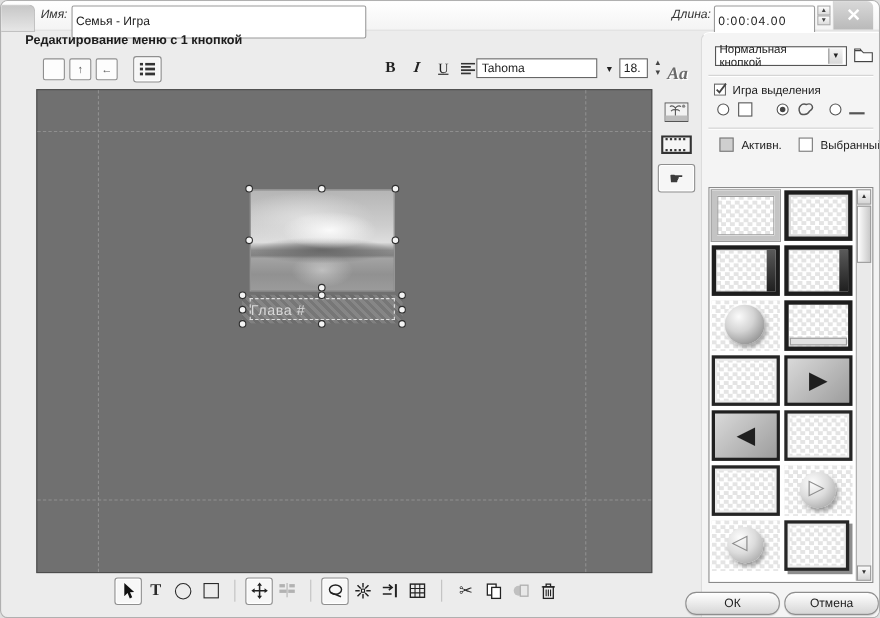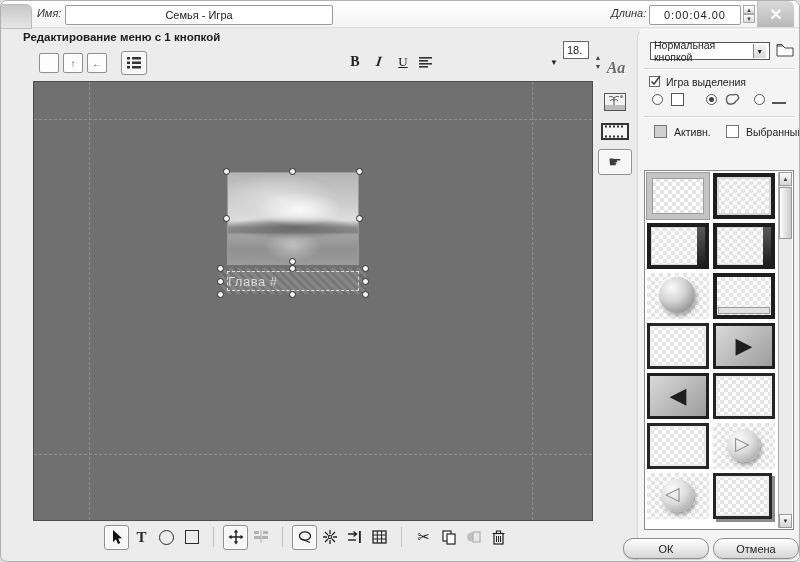--- a/index.html
+++ b/index.html
@@ -5,42 +5,42 @@
   html,body{margin:0;padding:0;width:800px;height:562px;overflow:hidden;
     font-family:"Liberation Sans", sans-serif;background:#dfdfdf;}
   .dialog{position:absolute;left:0;top:0;width:798px;height:560px;background:#ececec;
     border:1px solid #b0b0b0;border-radius:7px;overflow:hidden;}
   
   .topbar{position:absolute;left:0;top:0;width:800px;height:26px;
     background:linear-gradient(#ffffff,#f4f4f4);border-bottom:1px solid #e0e0e0;}
   .corner-tab{position:absolute;left:0;top:3px;width:30px;height:23px;
     background:linear-gradient(#c7c7c7,#e6e6e6);border-radius:0 6px 0 0;border:1px solid #bdbdbd;border-left:none;}
   .lbl{position:absolute;font-size:11px;color:#333;font-style:italic;}
-  .tb-input{position:absolute;height:20px;border:1px solid #9a9a9a;background:#fff;
-    font-family:"Liberation Sans",sans-serif;font-size:11px;color:#222;padding:0 3px;box-sizing:border-box;border-radius:2px;text-align:center;}
+  .tb-input{position:absolute;height:30px;border:1px solid #9a9a9a;background:#fff;
+    font-family:"Liberation Sans",sans-serif;font-size:11px;color:#222;padding:0 3px;box-sizing:border-box;border-radius:2px;}
   .spin{position:absolute;display:flex;flex-direction:column;width:12px;height:18px;}
   .spin span{flex:1;display:flex;align-items:center;justify-content:center;font-size:6px;color:#444;
     background:linear-gradient(#fdfdfd,#dcdcdc);border:1px solid #aaa;cursor:pointer;}
   .close-btn{position:absolute;left:756px;top:0;width:36px;height:26px;
     background:linear-gradient(#d9d9d9,#b9b9b9);border-radius:0 6px 0 0;border-left:1px solid #c2c2c2;
     display:flex;align-items:center;justify-content:center;color:#fff;font-size:16px;font-weight:bold;cursor:pointer;}
   .subtitle{position:absolute;left:22px;top:30px;font-size:11.5px;font-weight:bold;color:#1c1c1c;}
   
   .sqbtn{position:absolute;width:18px;height:18px;border:1px solid #8f8f8f;background:#fdfdfd;
     display:flex;align-items:center;justify-content:center;font-size:10px;color:#555;cursor:pointer;border-radius:2px;}
   .flat{position:absolute;width:20px;height:20px;display:flex;align-items:center;justify-content:center;cursor:pointer;color:#222;}
   .pressedb{border:1px solid #8f8f8f;background:#f6f6f6;border-radius:3px;box-shadow:inset 0 0 0 1px #ffffff;}
   .bold-g{font-family:"Liberation Serif",serif;font-weight:bold;font-size:14px;}
   .ital-g{font-family:"Liberation Serif",serif;font-style:italic;font-size:14px;font-weight:bold;transform:skewX(-8deg);}
   .und-g{font-family:"Liberation Serif",serif;font-size:13px;text-decoration:underline;}
   .combo{position:absolute;left:432px;top:52px;width:110px;height:18px;border:1px solid #666;background:#fff;
     font-size:11px;color:#222;display:flex;align-items:center;padding:0 4px;box-sizing:border-box;}
   .combo-arrow{position:absolute;left:546px;top:55px;width:14px;height:13px;display:flex;align-items:center;justify-content:center;
     font-size:8px;color:#222;cursor:pointer;}
-  .sizebox{position:absolute;left:562px;top:40px;width:26px;height:18px;border:1px solid #666;background:#fff;
+  .sizebox{position:absolute;left:562px;top:52px;width:26px;height:18px;border:1px solid #666;background:#fff;
     font-size:11px;color:#222;display:flex;align-items:center;padding:0 3px;box-sizing:border-box;}
   .size-spin{left:591px;top:52px;}
   .size-spin span{background:none;border:none;font-size:7px;}
   
   .canvas{position:absolute;left:32px;top:80px;width:560px;height:440px;background:#707070;border:1px solid #4d4d4d;box-sizing:border-box;}
   .guide-v{position:absolute;top:0;bottom:0;width:0;border-left:1px dashed #8f8f8f;}
   .guide-h{position:absolute;left:0;right:0;height:0;border-top:1px dashed #8f8f8f;}
   .thumb{position:absolute;left:193px;top:90px;width:132px;height:93px;border:1px solid #9a9a9a;box-sizing:border-box;
     background:
      radial-gradient(ellipse 66px 26px at 55% 40%, rgba(252,252,252,.95), rgba(252,252,252,0) 65%),
@@ -174,20 +174,23 @@
     <span class="und-g">U</span>
     </div>
   <div class="flat" style="left:414px;top:51px;">
     <svg width="13" height="11" viewBox="0 0 13 11">
       <rect x="0" y="0" width="13" height="1.6" fill="#333"></rect>
         <rect x="0" y="3" width="9" height="1.6" fill="#333"></rect>
       <rect x="0" y="6" width="13" height="1.6" fill="#333"></rect>
         <rect x="0" y="9" width="9" height="1.6" fill="#333"></rect>
     </svg>
   </div>
+  <div class="combo">
+    <span>Tahoma</span>
+  </div>
   <div class="combo-arrow">
     <span>▼</span>
     </div>
   <div class="sizebox">
     <span>18.</span>
   </div>
   <div class="spin size-spin" style="position:absolute;">
     <span>▲</span>
     <span>▼</span>
   </div>

